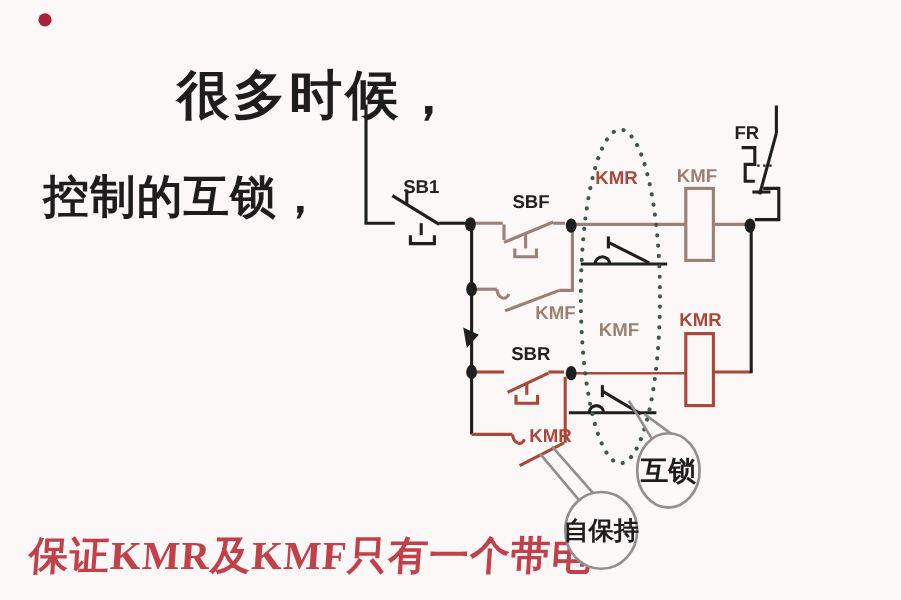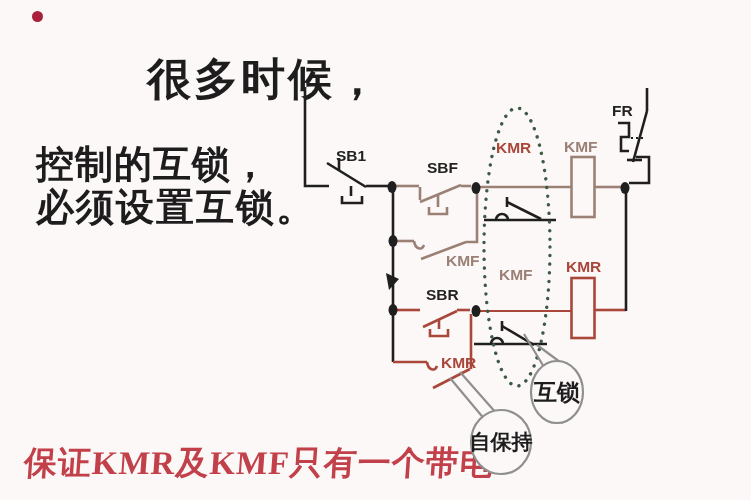--- a/index.html
+++ b/index.html
@@ -51,21 +51,20 @@
 <body>
 
 <div id="page">
 
   <div class="title-row">
     <div class="bullet"></div>
   </div>
 
   <div class="body-line bl1">很多时候，</div>
   <div class="body-line bl3">控制的互锁，</div>
-  <div class="body-line bl4">必须设置互锁。</div>
 
   <div class="note-line">保证KMR及KMF只有一个带电</div>
 
   <svg width="751" height="500" viewBox="0 0 751 500">
 
     <g>
       <path class="w-black" d="M305,87 V186 H329"></path>
     </g>
 
     <g>

